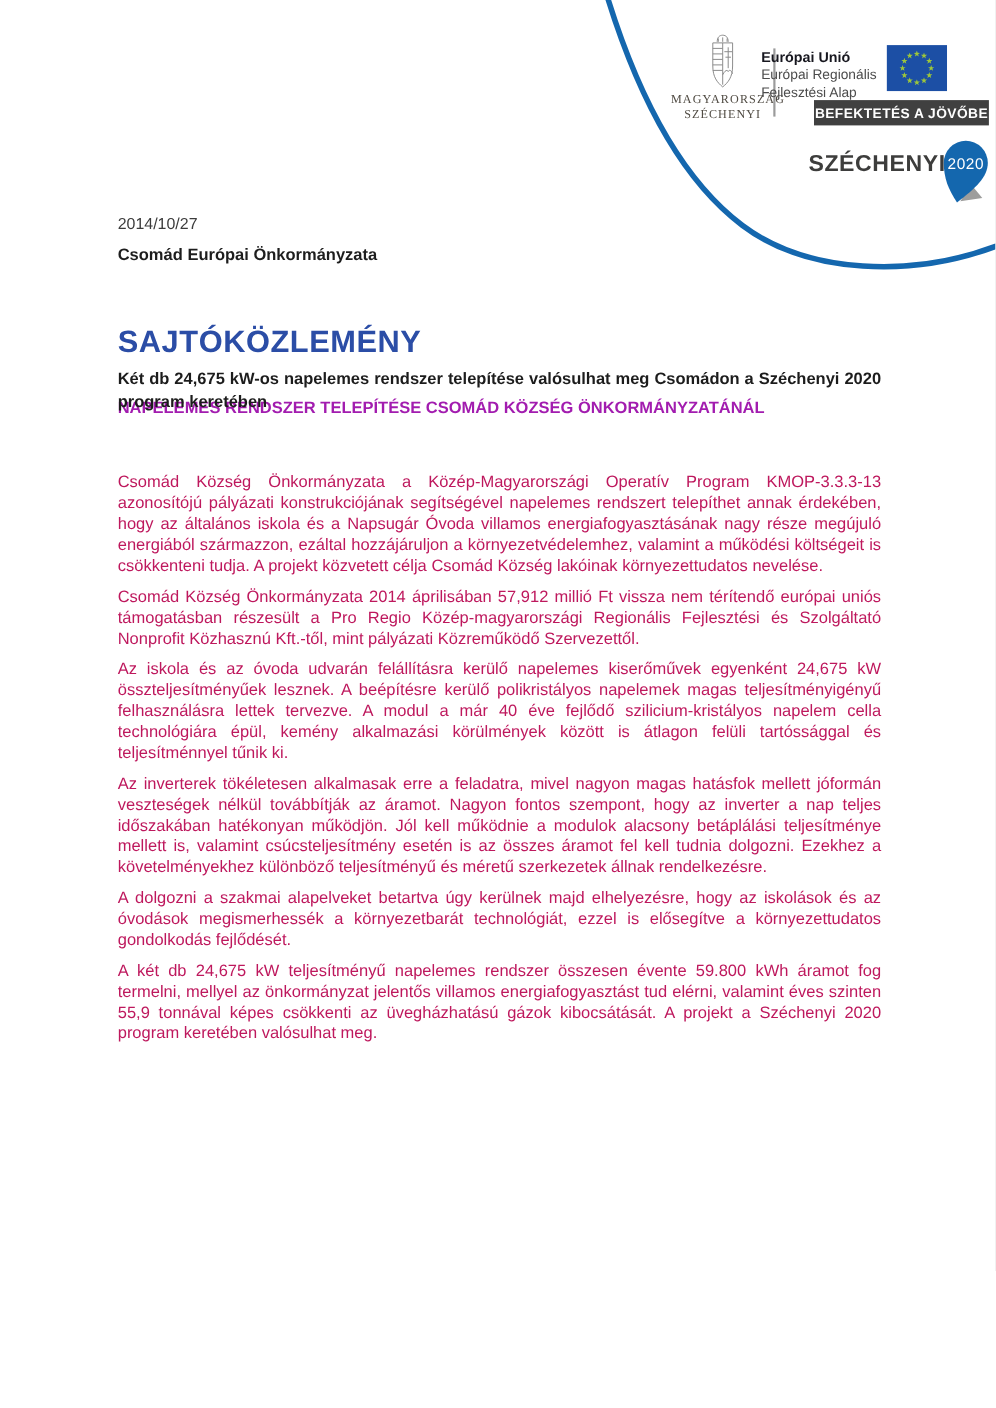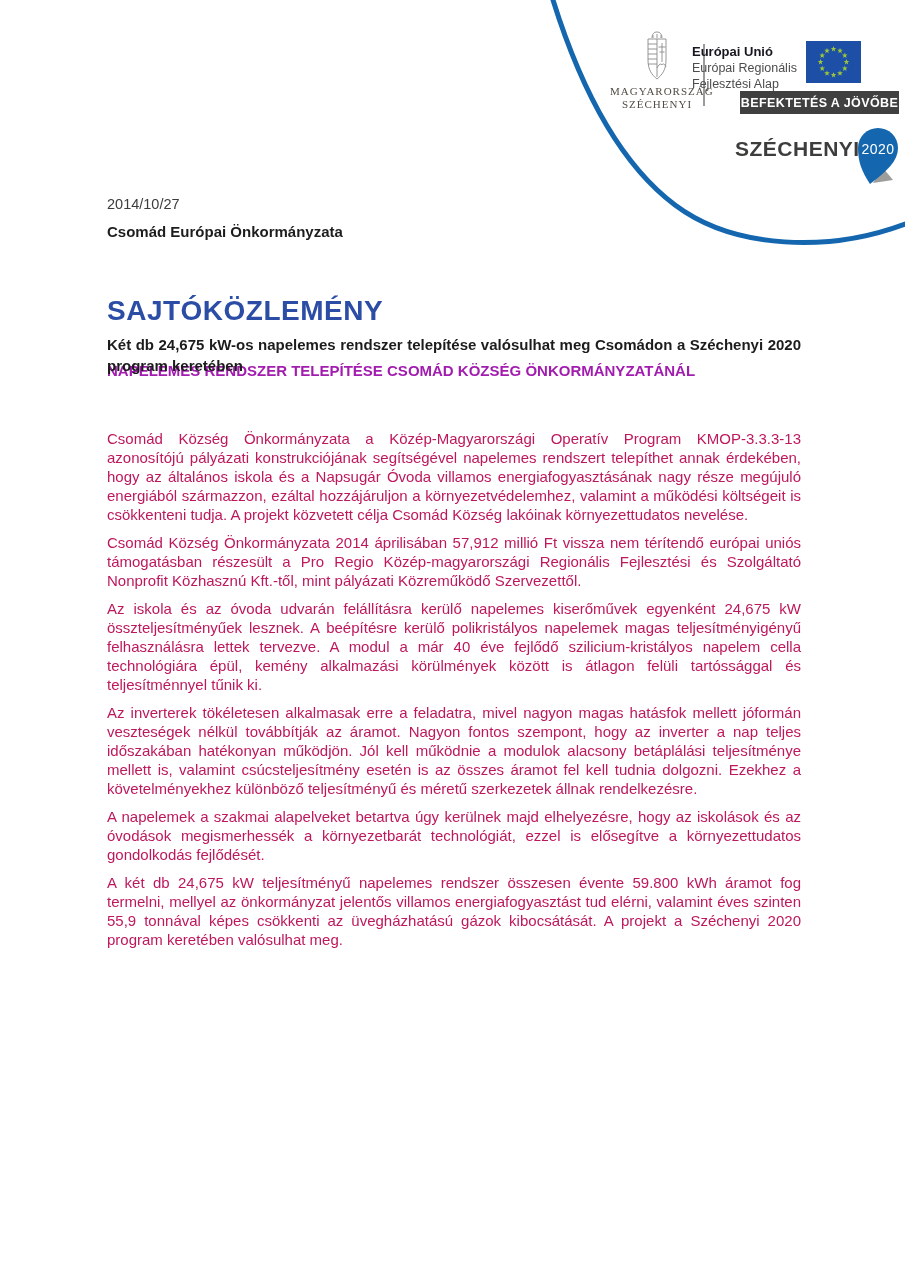--- a/index.html
+++ b/index.html
@@ -124,18 +124,18 @@
     <div class="date">2014/10/27</div>
     <div class="org">Csomád Európai Önkormányzata</div>
     <h1 class="title">SAJTÓKÖZLEMÉNY</h1>
     <h2 class="subtitle">NAPELEMES RENDSZER TELEPÍTÉSE CSOMÁD KÖZSÉG ÖNKORMÁNYZATÁNÁL</h2>
     <div class="lead">Két db 24,675 kW-os napelemes rendszer telepítése valósulhat meg Csomádon a Széchenyi 2020 program keretében</div>
     <div class="paragraphs">
       <p>Csomád Község Önkormányzata a Közép-Magyarországi Operatív Program KMOP-3.3.3-13 azonosítójú pályázati konstrukciójának segítségével napelemes rendszert telepíthet annak érdekében, hogy az általános iskola és a Napsugár Óvoda villamos energiafogyasztásának nagy része megújuló energiából származzon, ezáltal hozzájáruljon a környezetvédelemhez, valamint a működési költségeit is csökkenteni tudja. A projekt közvetett célja Csomád Község lakóinak környezettudatos nevelése.</p>
       <p>Csomád Község Önkormányzata 2014 áprilisában 57,912 millió Ft vissza nem térítendő európai uniós támogatásban részesült a Pro Regio Közép-magyarországi Regionális Fejlesztési és Szolgáltató Nonprofit Közhasznú Kft.-től, mint pályázati Közreműködő Szervezettől.</p>
       <p>Az iskola és az óvoda udvarán felállításra kerülő napelemes kiserőművek egyenként 24,675 kW összteljesítményűek lesznek. A beépítésre kerülő polikristályos napelemek magas teljesítményigényű felhasználásra lettek tervezve. A modul a már 40 éve fejlődő szilicium-kristályos napelem cella technológiára épül, kemény alkalmazási körülmények között is átlagon felüli tartóssággal és teljesítménnyel tűnik ki.</p>
       <p>Az inverterek tökéletesen alkalmasak erre a feladatra, mivel nagyon magas hatásfok mellett jóformán veszteségek nélkül továbbítják az áramot. Nagyon fontos szempont, hogy az inverter a nap teljes időszakában hatékonyan működjön. Jól kell működnie a modulok alacsony betáplálási teljesítménye mellett is, valamint csúcsteljesítmény esetén is az összes áramot fel kell tudnia dolgozni. Ezekhez a követelményekhez különböző teljesítményű és méretű szerkezetek állnak rendelkezésre.</p>
-      <p>A napelemek a szakmai alapelveket betartva úgy kerülnek majd elhelyezésre, hogy az iskolások és az óvodások megismerhessék a környezetbarát technológiát, ezzel is elősegítve a környezettudatos gondolkodás fejlődését.</p>
+      <p>A dolgozni a szakmai alapelveket betartva úgy kerülnek majd elhelyezésre, hogy az iskolások és az óvodások megismerhessék a környezetbarát technológiát, ezzel is elősegítve a környezettudatos gondolkodás fejlődését.</p>
       <p>A két db 24,675 kW teljesítményű napelemes rendszer összesen évente 59.800 kWh áramot fog termelni, mellyel az önkormányzat jelentős villamos energiafogyasztást tud elérni, valamint éves szinten 55,9 tonnával képes csökkenti az üvegházhatású gázok kibocsátását. A projekt a Széchenyi 2020 program keretében valósulhat meg.</p>
     </div>
   </div>
 
 </div>
 
 </body></html>

